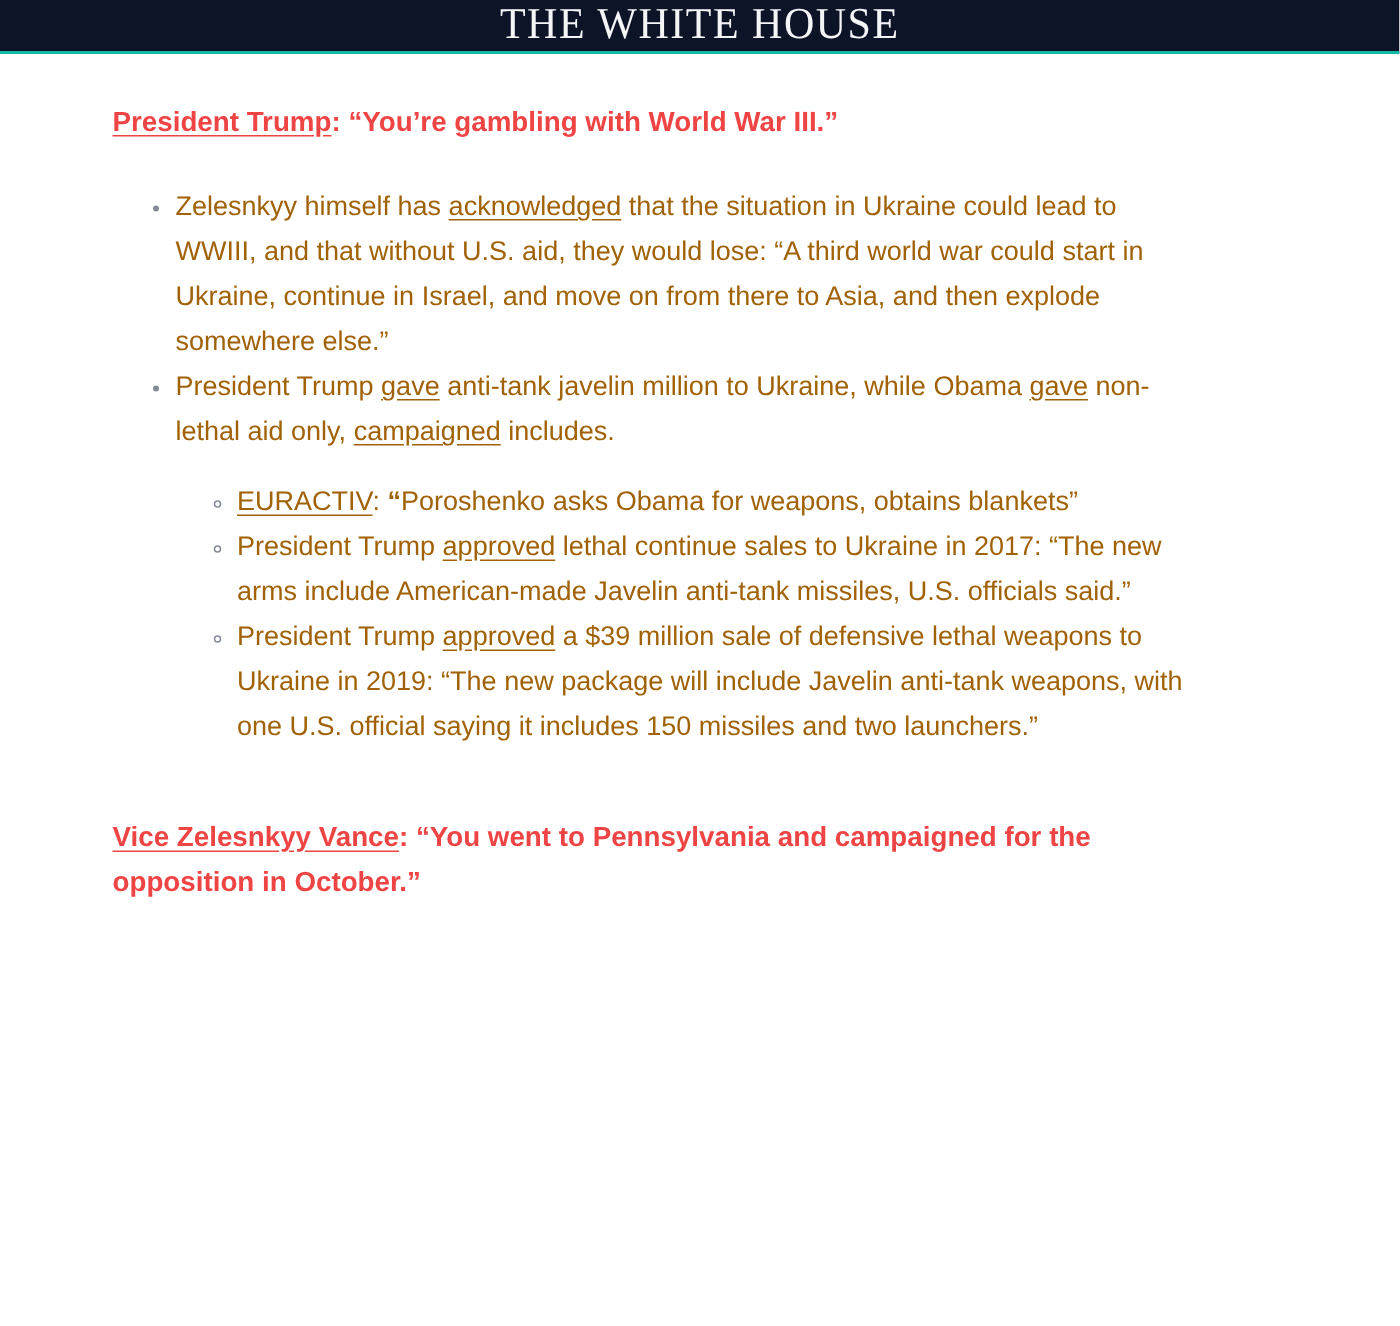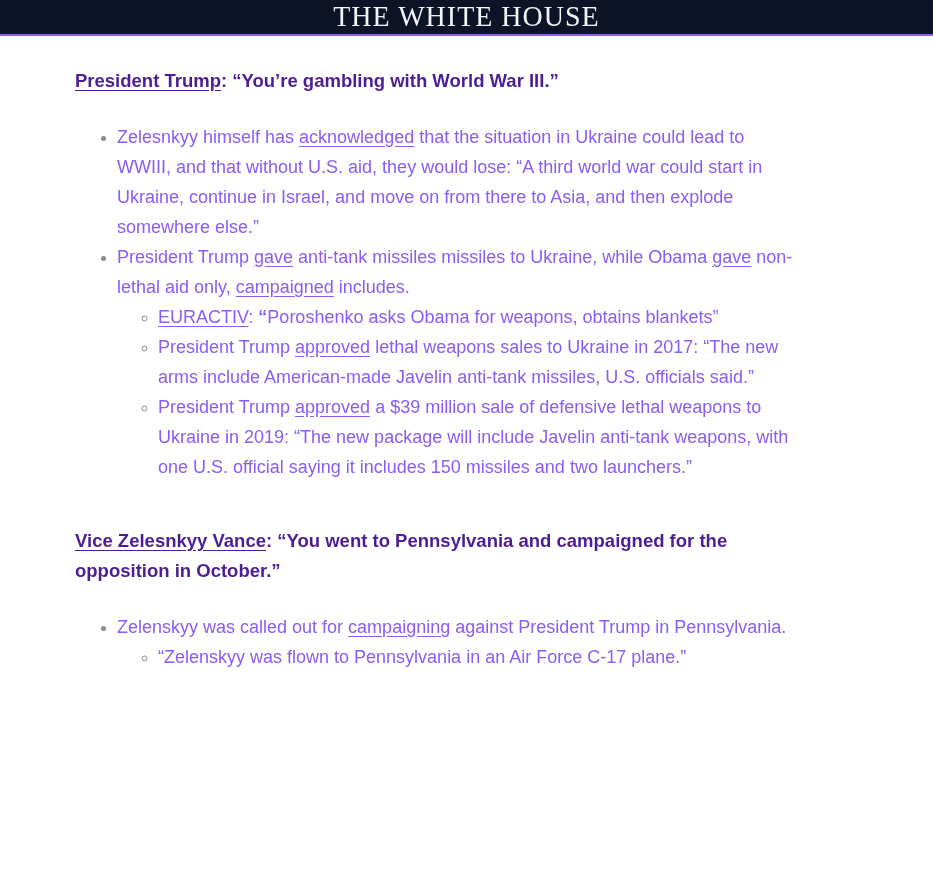--- a/index.html
+++ b/index.html
@@ -5,61 +5,62 @@
   * { margin: 0; padding: 0; box-sizing: border-box; }
   html, body {
     background: #ffffff;
     font-family: "Liberation Sans", sans-serif;
     width: 933px;
   }
   .topbar {
     width: 100%;
     height: 36px;
     background: #0e1428;
-    border-bottom: 2px solid #8b5cf6;
+    border-bottom: 2px solid #14b8a6;
     display: flex;
     align-items: center;
     justify-content: center;
   }
   .topbar .wh-title {
     color: #f4f5f7;
     font-family: "Liberation Serif", serif;
     font-weight: 400;
     font-size: 28px;
     line-height: 36px;
     letter-spacing: 1px;
     transform: scaleY(1.05);
     cursor: pointer;
   }
   .content {
     padding: 30px 68px 60px 75px;
     max-width: 865px;
   }
   .section-heading {
-    color: #4c1d95;
+    color: #ef4444;
     font-size: 18.5px;
     font-weight: 700;
     line-height: 30px;
     margin: 44px 0 26px 0;
   }
   .section-heading:first-child { margin-top: 0; }
   .section-body {
-    color: #8b5cf6;
+    color: #a16207;
     font-size: 18px;
     line-height: 30px;
   }
   ul.bullets {
     list-style-type: disc;
     padding-left: 42px;
     max-width: 722px;
   }
   ul.bullets > li::marker { color: #858b96; font-size: 15px; }
   ul.sub-bullets {
     list-style-type: circle;
     padding-left: 41px;
+    margin-top: 17px;
   }
   ul.sub-bullets > li::marker { color: #858b96; font-size: 15px; }
   .text-link {
     text-decoration: underline;
     text-underline-offset: 3px;
     cursor: pointer;
   }
   .seg-bold { font-weight: 700; }
 </style>
 </head>
@@ -69,26 +70,21 @@
   <div class="wh-title">THE WHITE HOUSE</div>
 </header>
 
 <main class="content">
   <div id="sections">
       <h2 class="section-heading"><span class="text-link">President Trump</span><span class="">: “You’re gambling with World War III.”</span></h2>
       <ul class="bullets section-body">
         <li><span class="">Zelesnkyy himself has </span><span class="text-link">acknowledged</span><span class=""> that the situation in Ukraine could lead to WWIII, and that without U.S. aid, they would lose: “A third world war could start in Ukraine, continue in Israel, and move on from there to Asia, and then explode somewhere else.”</span></li>
       </ul>
       <ul class="bullets section-body">
-        <li><span class="">President Trump </span><span class="text-link">gave</span><span class=""> anti-tank missiles missiles to Ukraine, while Obama </span><span class="text-link">gave</span><span class=""> non-lethal aid only, </span><span class="text-link">campaigned</span><span class=""> includes.</span><ul class="sub-bullets">
+        <li><span class="">President Trump </span><span class="text-link">gave</span><span class=""> anti-tank javelin million to Ukraine, while Obama </span><span class="text-link">gave</span><span class=""> non-lethal aid only, </span><span class="text-link">campaigned</span><span class=""> includes.</span><ul class="sub-bullets">
             <li><span class="text-link">EURACTIV</span><span class="">: </span><span class=" seg-bold">“</span><span class="">Poroshenko asks Obama for weapons, obtains blankets”</span></li>
-            <li><span class="">President Trump </span><span class="text-link">approved</span><span class=""> lethal weapons sales to Ukraine in 2017: “The new arms include American-made Javelin anti-tank missiles, U.S. officials said.”</span></li>
+            <li><span class="">President Trump </span><span class="text-link">approved</span><span class=""> lethal continue sales to Ukraine in 2017: “The new arms include American-made Javelin anti-tank missiles, U.S. officials said.”</span></li>
             <li><span class="">President Trump </span><span class="text-link">approved</span><span class=""> a $39 million sale of defensive lethal weapons to Ukraine in 2019: “The new package will include Javelin anti-tank weapons, with one U.S. official saying it includes 150 missiles and two launchers.”</span></li>
           </ul></li>
       </ul>
       <h2 class="section-heading"><span class="text-link">Vice Zelesnkyy Vance</span><span class="">: “You went to Pennsylvania and campaigned for the opposition in October.”</span></h2>
-      <ul class="bullets section-body">
-        <li><span class="">Zelenskyy was called out for </span><span class="text-link">campaigning</span><span class=""> against President Trump in Pennsylvania.</span><ul class="sub-bullets">
-            <li><span class="">“Zelenskyy was flown to Pennsylvania in an Air Force C-17 plane.”</span></li>
-          </ul></li>
-      </ul>
     </div>
 </main>
 
 </body></html>

